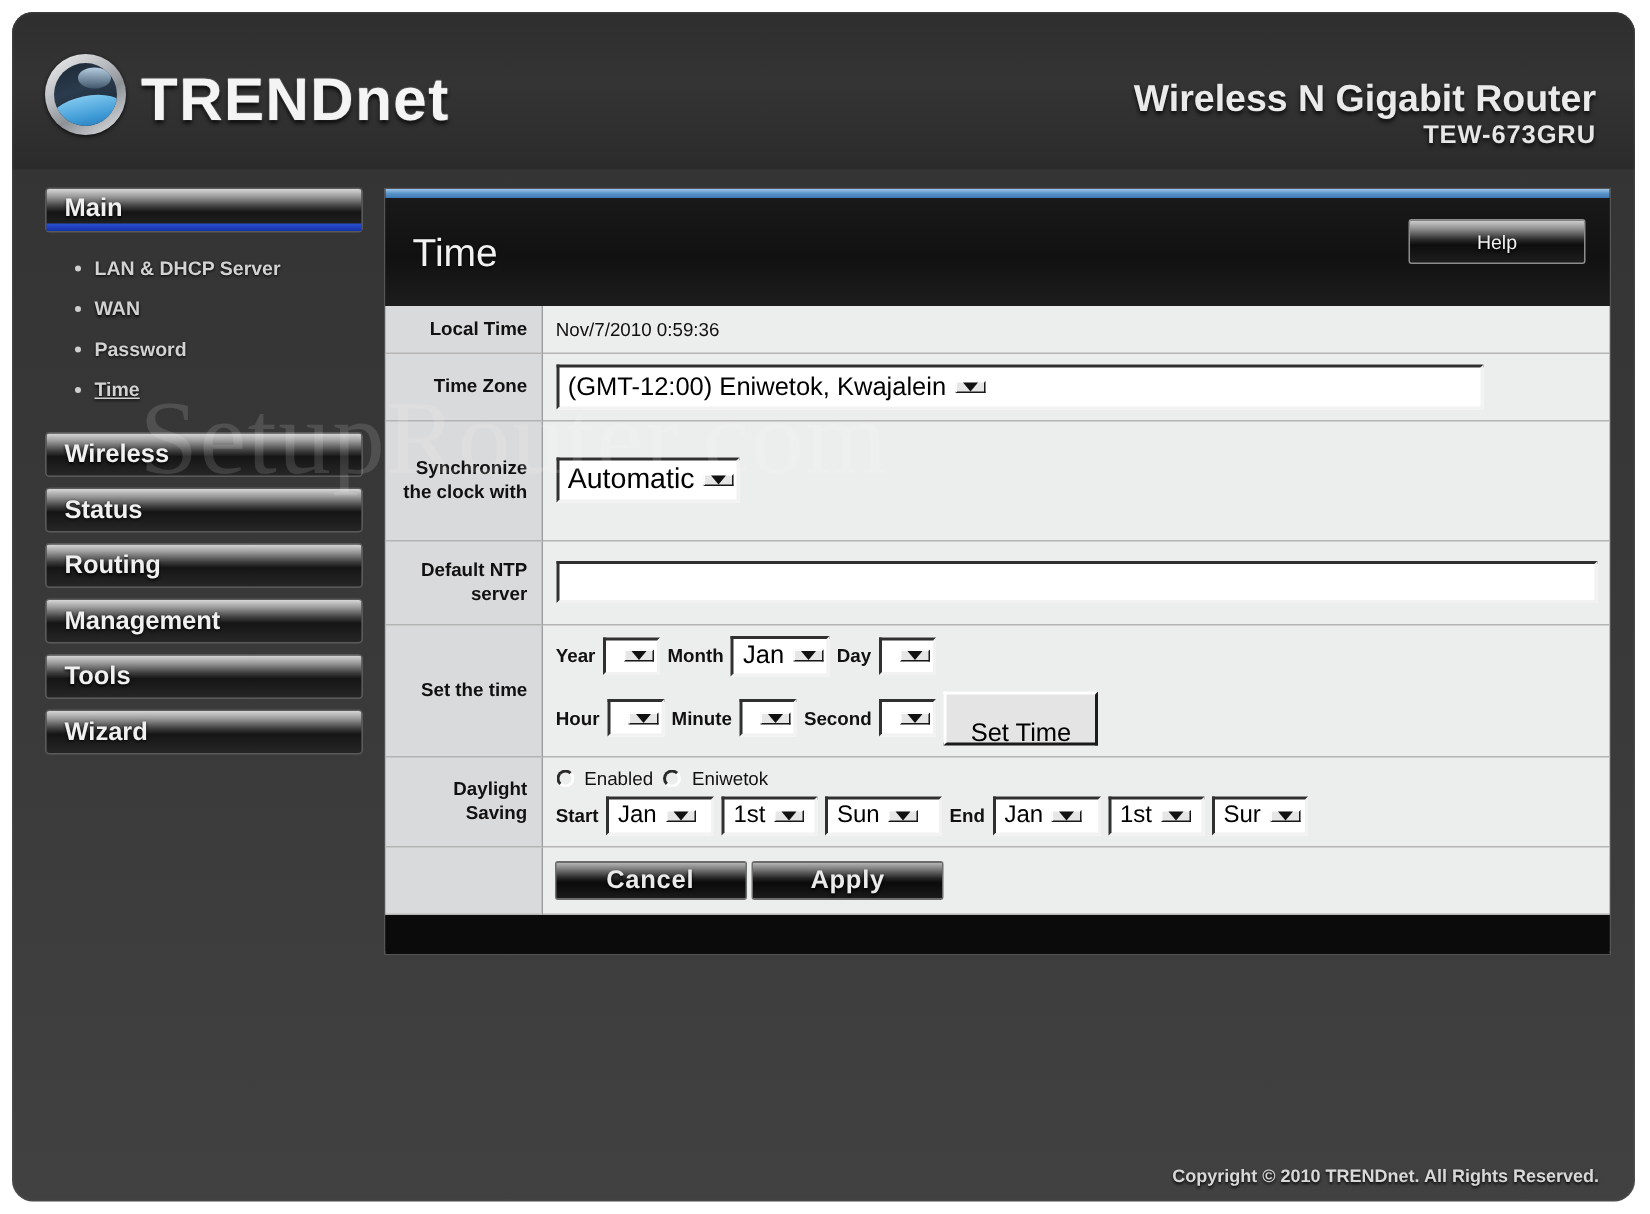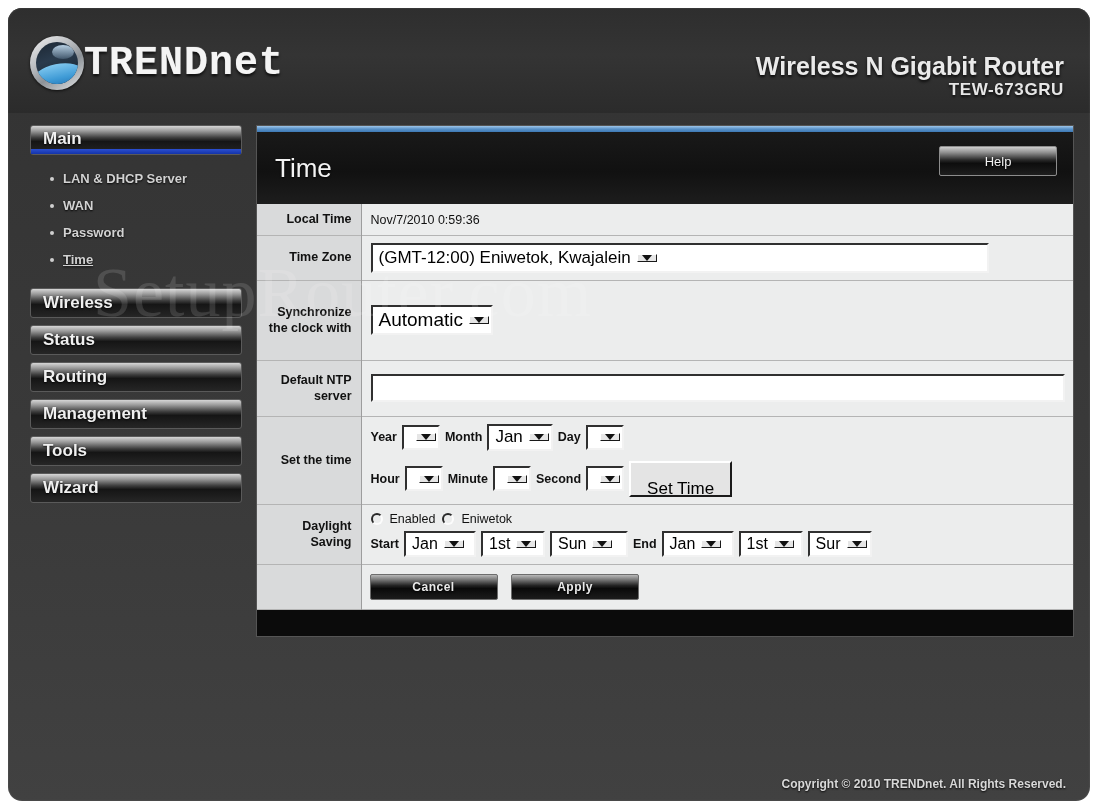--- a/index.html
+++ b/index.html
@@ -34,21 +34,21 @@
     pointer-events:none;
   }
   
   #header {
     position: relative;
     height: 105px;
     background: linear-gradient(180deg,#2e2e2e 0%,#343434 45%,#2b2b2b 100%);
   }
   #logo-wrap {
     position: absolute; left: 22px; top: 28px;
-    display: flex; align-items: center;  font-family: Liberation Mono, monospace;
+    display: flex; align-items: flex-end; gap: 10px;
   }
   .logo-badge {
     width: 54px; height: 54px; border-radius: 50%;
     background: linear-gradient(145deg,#f2f2f2 0%,#b9bcc0 38%,#8d9297 60%,#e8eaec 100%);
     display: flex; align-items: center; justify-content: center;
     box-shadow: 0 1px 3px rgba(0,0,0,.7);
   }
   .logo-inner {
     width: 42px; height: 42px; border-radius: 50%;
     background: linear-gradient(160deg,#1c2733 0%,#2a3b4d 40%,#16212c 100%);
@@ -244,26 +244,25 @@
     border-right-color:#fcfcfc; border-bottom-color:#fcfcfc;
     display:inline-block;
   }
   .radio-label { font-size: 12.5px; color: #111; }
   td.btnrow { padding: 9px 8px; background: #eceded; }
   .darkbtn {
     width: 128px; height: 26px;
     border-radius: 2px;
     border: 1px solid #6d6d6d;
     background: linear-gradient(180deg,#b9b9b9 0%,#7d7d7d 18%,#232323 44%,#0a0a0a 56%,#1b1b1b 100%);
-    color: #eaeaea; font-size: 12px; font-weight: bold;
+    color: #eaeaea; font-size: 17px; font-weight: bold;
     letter-spacing: .5px;
     display: inline-flex; align-items: center; justify-content: center;
     text-shadow: 0 1px 2px rgba(0,0,0,.95);
     cursor: pointer;
-    margin-right: 10px;
   }
   #panel-foot { height: 24px; background: #0b0b0b; }
   
   #watermark {
     position: absolute; left: 52px; top: 140px;
     font-family: "Liberation Serif", serif;
     font-size: 70px;
     color: rgba(255,255,255,.13);
     white-space: nowrap;
     pointer-events: none;

